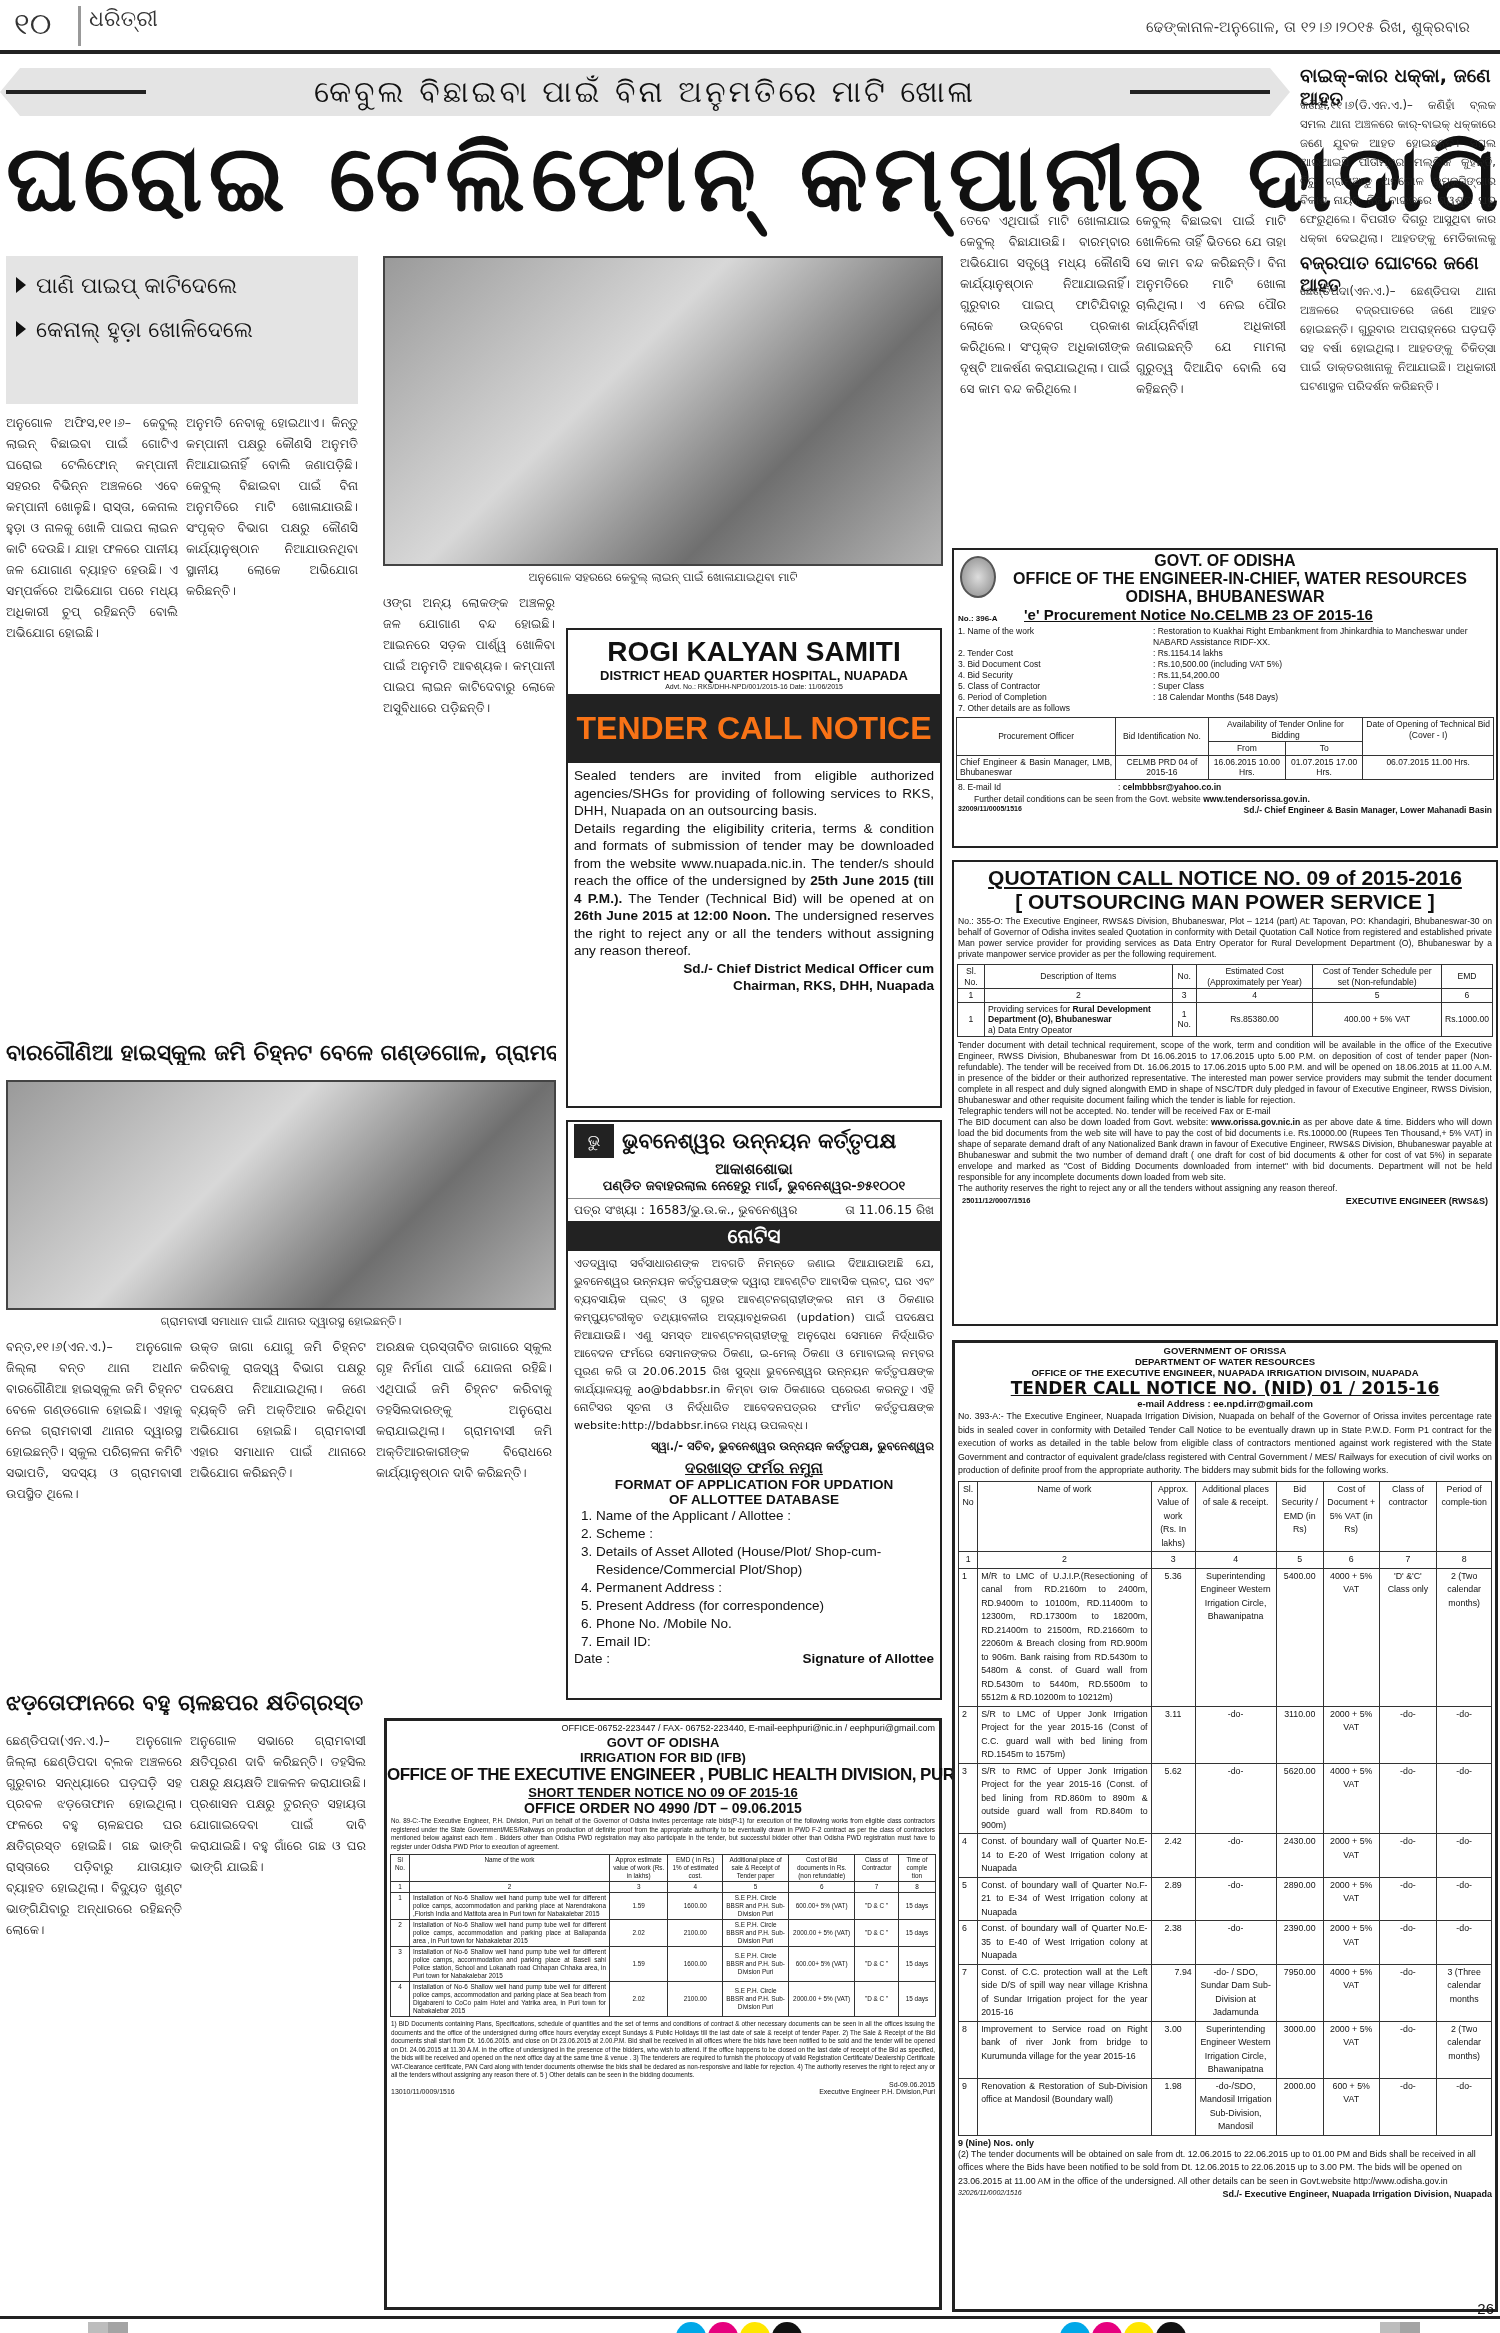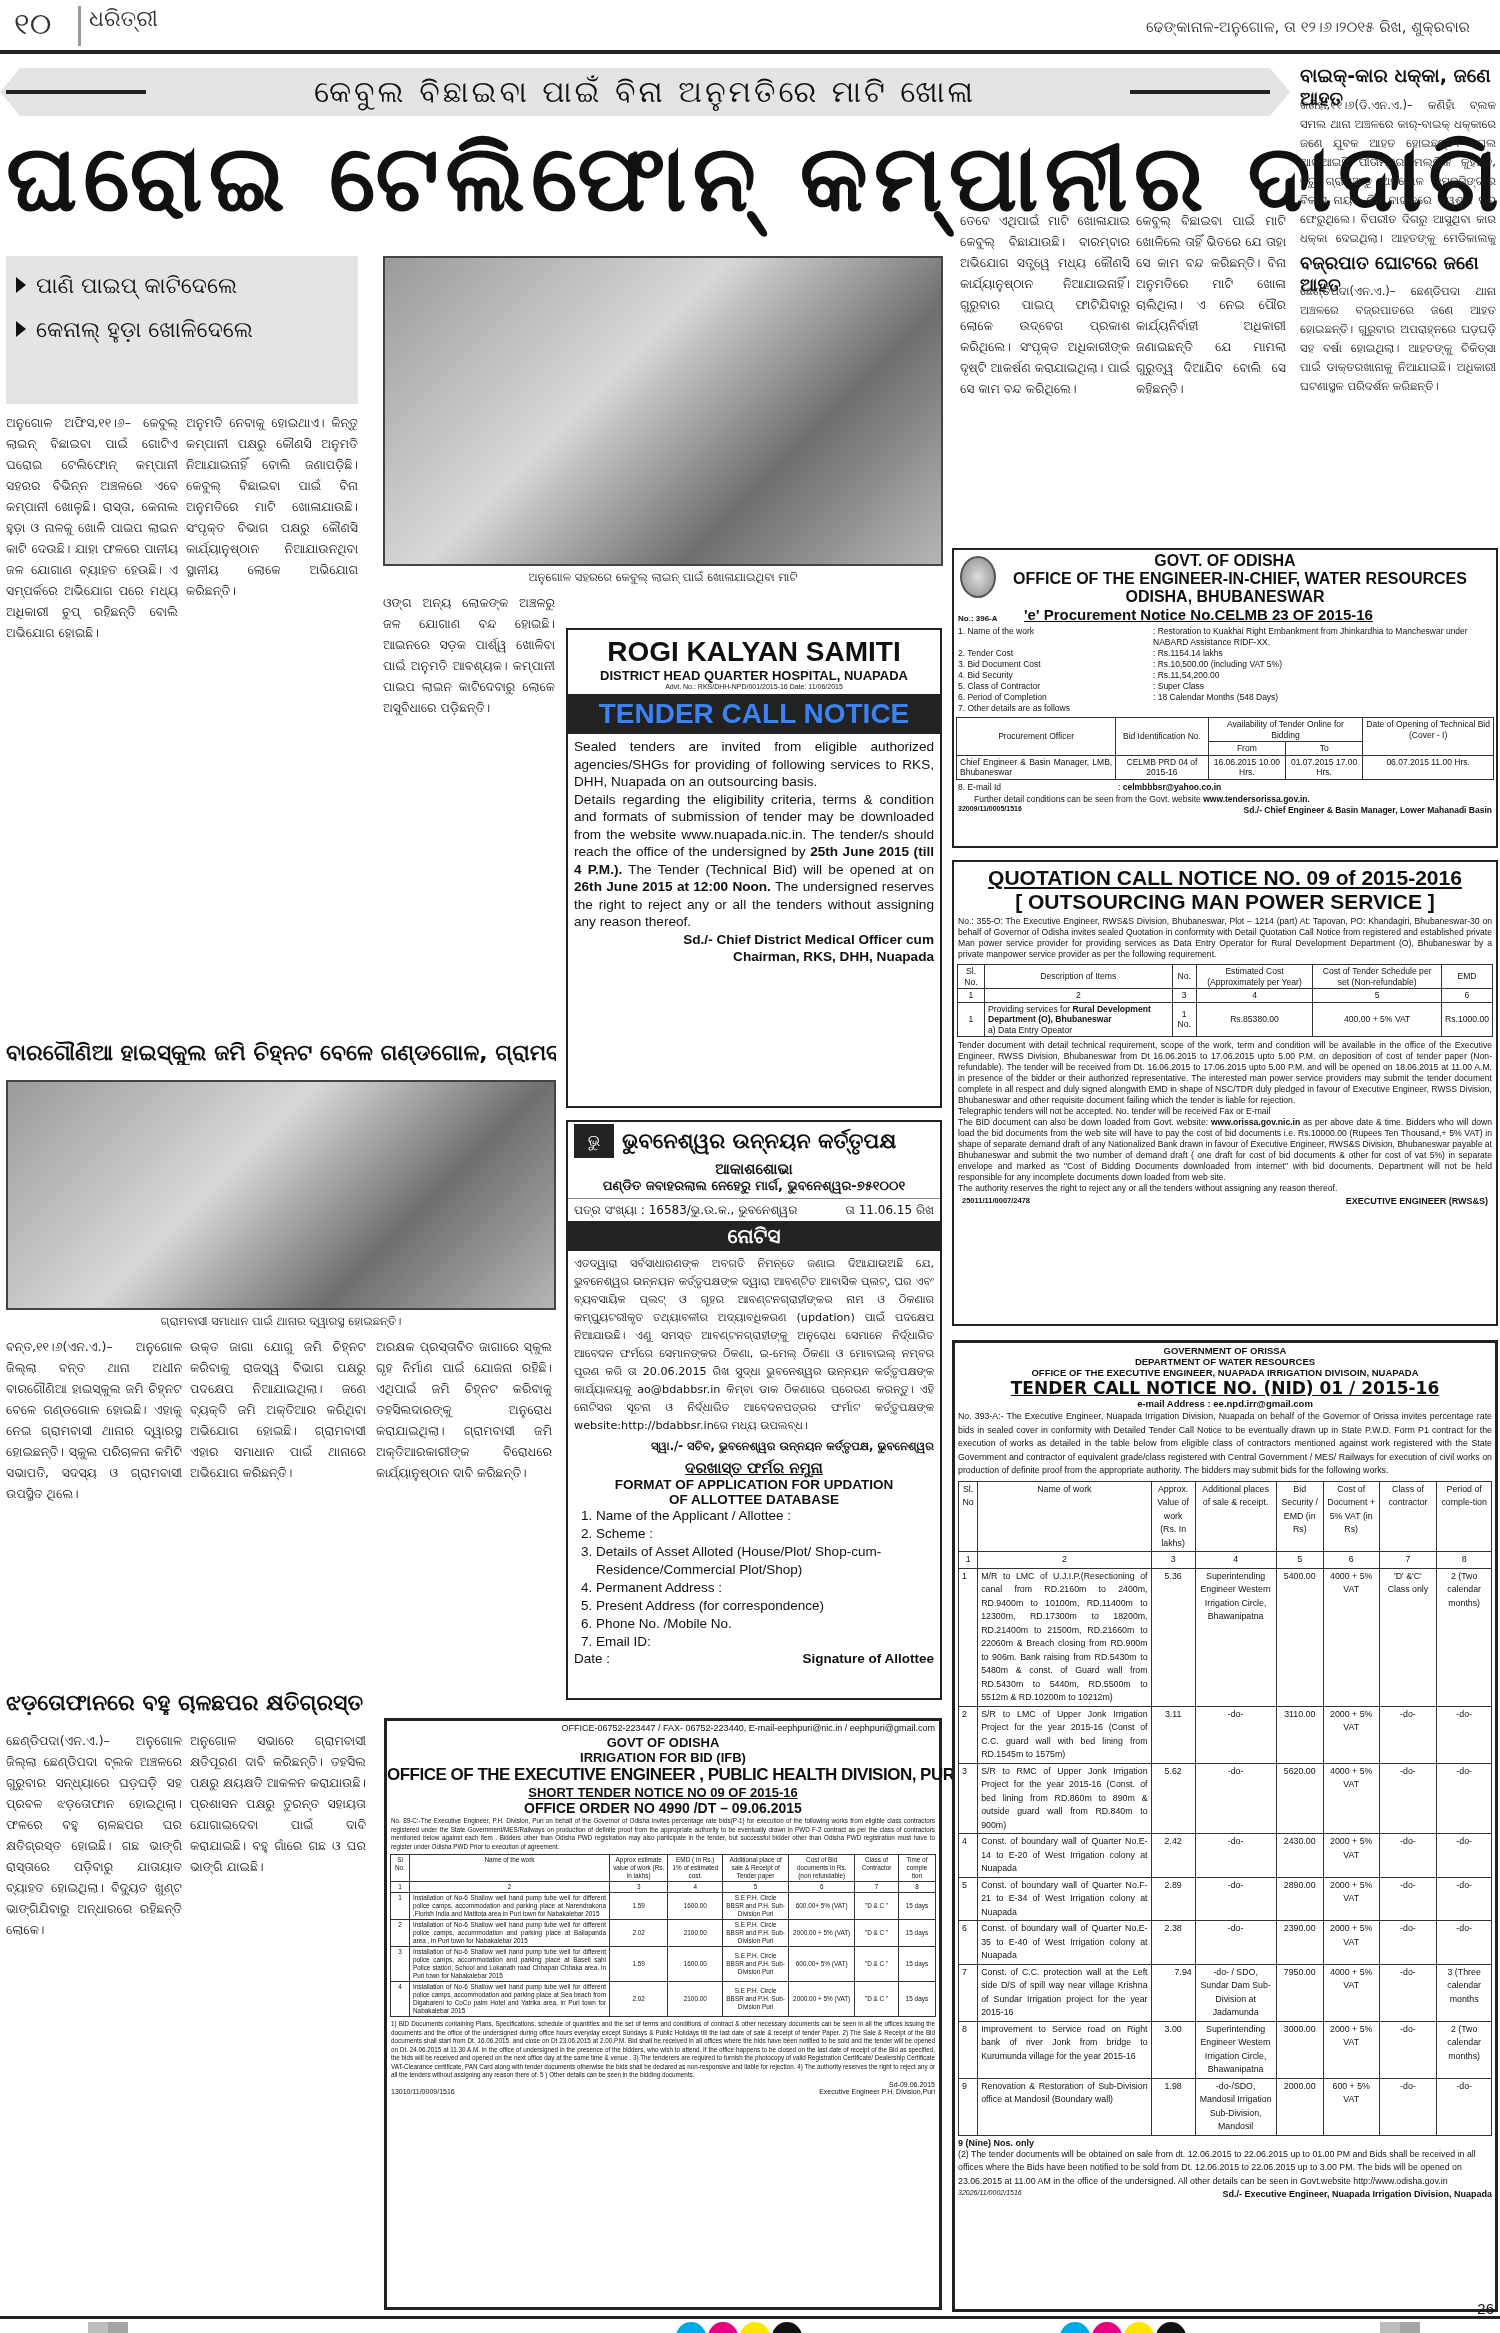--- a/index.html
+++ b/index.html
@@ -79,21 +79,21 @@
 <div class="abs col odia" style="left:376px;top:1336px;width:176px;height:340px">ଅରକ୍ଷକ ପ୍ରସ୍ତାବିତ ଜାଗାରେ ସ୍କୁଲ ଗୃହ ନିର୍ମାଣ ପାଇଁ ଯୋଜନା ରହିଛି। ଏଥିପାଇଁ ଜମି ଚିହ୍ନଟ କରିବାକୁ ତହସିଲଦାରଙ୍କୁ ଅନୁରୋଧ କରାଯାଇଥିଲା। ଗ୍ରାମବାସୀ ଜମି ଅକ୍ତିଆରକାରୀଙ୍କ ବିରୋଧରେ କାର୍ଯ୍ୟାନୁଷ୍ଠାନ ଦାବି କରିଛନ୍ତି।</div>
 
 <div class="abs sub-head odia" style="left:6px;top:1690px;width:370px;font-size:22px">ଝଡ଼ତୋଫାନରେ ବହୁ ଚାଳଛପର କ୍ଷତିଗ୍ରସ୍ତ</div>
 <div class="abs col odia" style="left:6px;top:1730px;width:176px;height:580px">ଛେଣ୍ଡିପଦା(ଏନ.ଏ.)– ଅନୁଗୋଳ ଜିଲ୍ଲା ଛେଣ୍ଡିପଦା ବ୍ଲକ ଅଞ୍ଚଳରେ ଗୁରୁବାର ସନ୍ଧ୍ୟାରେ ଘଡ଼ଘଡ଼ି ସହ ପ୍ରବଳ ଝଡ଼ତୋଫାନ ହୋଇଥିଲା। ଫଳରେ ବହୁ ଚାଳଛପର ଘର କ୍ଷତିଗ୍ରସ୍ତ ହୋଇଛି। ଗଛ ଭାଙ୍ଗି ରାସ୍ତାରେ ପଡ଼ିବାରୁ ଯାତାୟାତ ବ୍ୟାହତ ହୋଇଥିଲା। ବିଦ୍ୟୁତ ଖୁଣ୍ଟ ଭାଙ୍ଗିଯିବାରୁ ଅନ୍ଧାରରେ ରହିଛନ୍ତି ଲୋକେ।</div>
 <div class="abs col odia" style="left:190px;top:1730px;width:176px;height:580px">ଅନୁଗୋଳ ସଭାରେ ଗ୍ରାମବାସୀ କ୍ଷତିପୂରଣ ଦାବି କରିଛନ୍ତି। ତହସିଲ ପକ୍ଷରୁ କ୍ଷୟକ୍ଷତି ଆକଳନ କରାଯାଉଛି। ପ୍ରଶାସନ ପକ୍ଷରୁ ତୁରନ୍ତ ସହାୟତା ଯୋଗାଇଦେବା ପାଇଁ ଦାବି କରାଯାଇଛି। ବହୁ ଗାଁରେ ଗଛ ଓ ଘର ଭାଙ୍ଗି ଯାଇଛି।</div>
 
 <div class="abs box" style="left:566px;top:628px;width:376px;height:480px">
   <div class="center b" style="font-size:28px;margin-top:6px;font-family:'Liberation Sans',sans-serif">ROGI KALYAN SAMITI</div>
   <div class="center b" style="font-size:13px">DISTRICT HEAD QUARTER HOSPITAL, NUAPADA</div>
   <div class="center" style="font-size:7px;margin-bottom:4px">Advt. No.: RKS/DHH-NPD/001/2015-16 Date: 11/06/2015</div>
-  <div class="center b" style="background:#222;color:#3b82f6;font-size:28px;padding:4px 0">TENDER CALL NOTICE</div>
+  <div class="center b" style="background:#222;color:#f97316;font-size:32px;padding:16px 0">TENDER CALL NOTICE</div>
   <div style="padding:4px 6px;font-size:13.6px;line-height:17.5px;text-align:justify">
     <div>Sealed tenders are invited from eligible authorized agencies/SHGs for providing of following services to RKS, DHH, Nuapada on an outsourcing basis.</div>
     <div><span>Details regarding the eligibility criteria, terms &amp; condition and formats of submission of tender may be downloaded from the website www.nuapada.nic.in. The tender/s should reach the office of the undersigned by </span><b>25th June 2015 (till 4 P.M.).</b><span> The Tender (Technical Bid) will be opened at on </span><b>26th June 2015 at 12:00 Noon.</b><span> The undersigned reserves the right to reject any or all the tenders without assigning any reason thereof.</span></div>
     <div class="b" style="text-align:right">Sd./- Chief District Medical Officer cum</div>
     <div class="b" style="text-align:right">Chairman, RKS, DHH, Nuapada</div>
   </div>
 </div>
 
 <div class="abs box" style="left:566px;top:1120px;width:376px;height:580px">
   <div style="display:flex;align-items:center;padding:2px 6px">
@@ -312,21 +312,21 @@
     </tr>
   </tbody>
     </table>
   <div style="font-size:8.6px;line-height:11px;padding:1px 4px;text-align:justify">
     <div>Tender document with detail technical requirement, scope of the work, term and condition will be available in the office of the Executive Engineer, RWSS Division, Bhubaneswar from Dt 16.06.2015 to 17.06.2015 upto 5.00 P.M. on deposition of cost of tender paper (Non-refundable). The tender will be received from Dt. 16.06.2015 to 17.06.2015 upto 5.00 P.M. and will be opened on 18.06.2015 at 11.00 A.M. in presence of the bidder or their authorized representative. The interested man power service providers may submit the tender document complete in all respect and duly signed alongwith EMD in shape of NSC/TDR duly pledged in favour of Executive Engineer, RWSS Division, Bhubaneswar and other requisite document failing which the tender is liable for rejection.</div>
     <div>Telegraphic tenders will not be accepted. No. tender will be received Fax or E-mail</div>
     <div><span>The BID document can also be down loaded from Govt. website: </span><b>www.orissa.gov.nic.in</b><span> as per above date &amp; time. Bidders who will down load the bid documents from the web site will have to pay the cost of bid documents i.e. Rs.10000.00 (Rupees Ten Thousand,+ 5% VAT) in shape of separate demand draft of any Nationalized Bank drawn in favour of Executive Engineer, RWS&amp;S Division, Bhubaneswar payable at Bhubaneswar and submit the two number of demand draft ( one draft for cost of bid documents &amp; other for cost of vat 5%) in separate envelope and marked as "Cost of Bidding Documents downloaded from internet" with bid documents. Department will not be held responsible for any incomplete documents down loaded from web site.</span></div>
     <div>The authority reserves the right to reject any or all the tenders without assigning any reason thereof.</div>
   </div>
   <div class="b" style="display:flex;justify-content:space-between;padding:1px 8px;font-size:9px">
-    <span style="font-size:7.5px">25011/11/0007/2478</span>
+    <span style="font-size:7.5px">25011/12/0007/1516</span>
     <span>EXECUTIVE ENGINEER (RWS&amp;S)</span>
   </div>
 </div>
 
 <div class="abs box" style="left:952px;top:1340px;width:546px;height:972px;border-width:3px">
   <div class="center b" style="font-size:9.5px;margin-top:2px">GOVERNMENT OF ORISSA</div>
   <div class="center b" style="font-size:9.5px">DEPARTMENT OF WATER RESOURCES</div>
   <div class="center b" style="font-size:9.5px">OFFICE OF THE EXECUTIVE ENGINEER, NUAPADA IRRIGATION DIVISOIN, NUAPADA</div>
   <div class="center b u" style="font-size:17px;font-family:'DejaVu Sans',sans-serif">TENDER CALL NOTICE NO. (NID) 01 / 2015-16</div>
   <div class="center b" style="font-size:9.5px">e-mail Address : ee.npd.irr@gmail.com</div>

